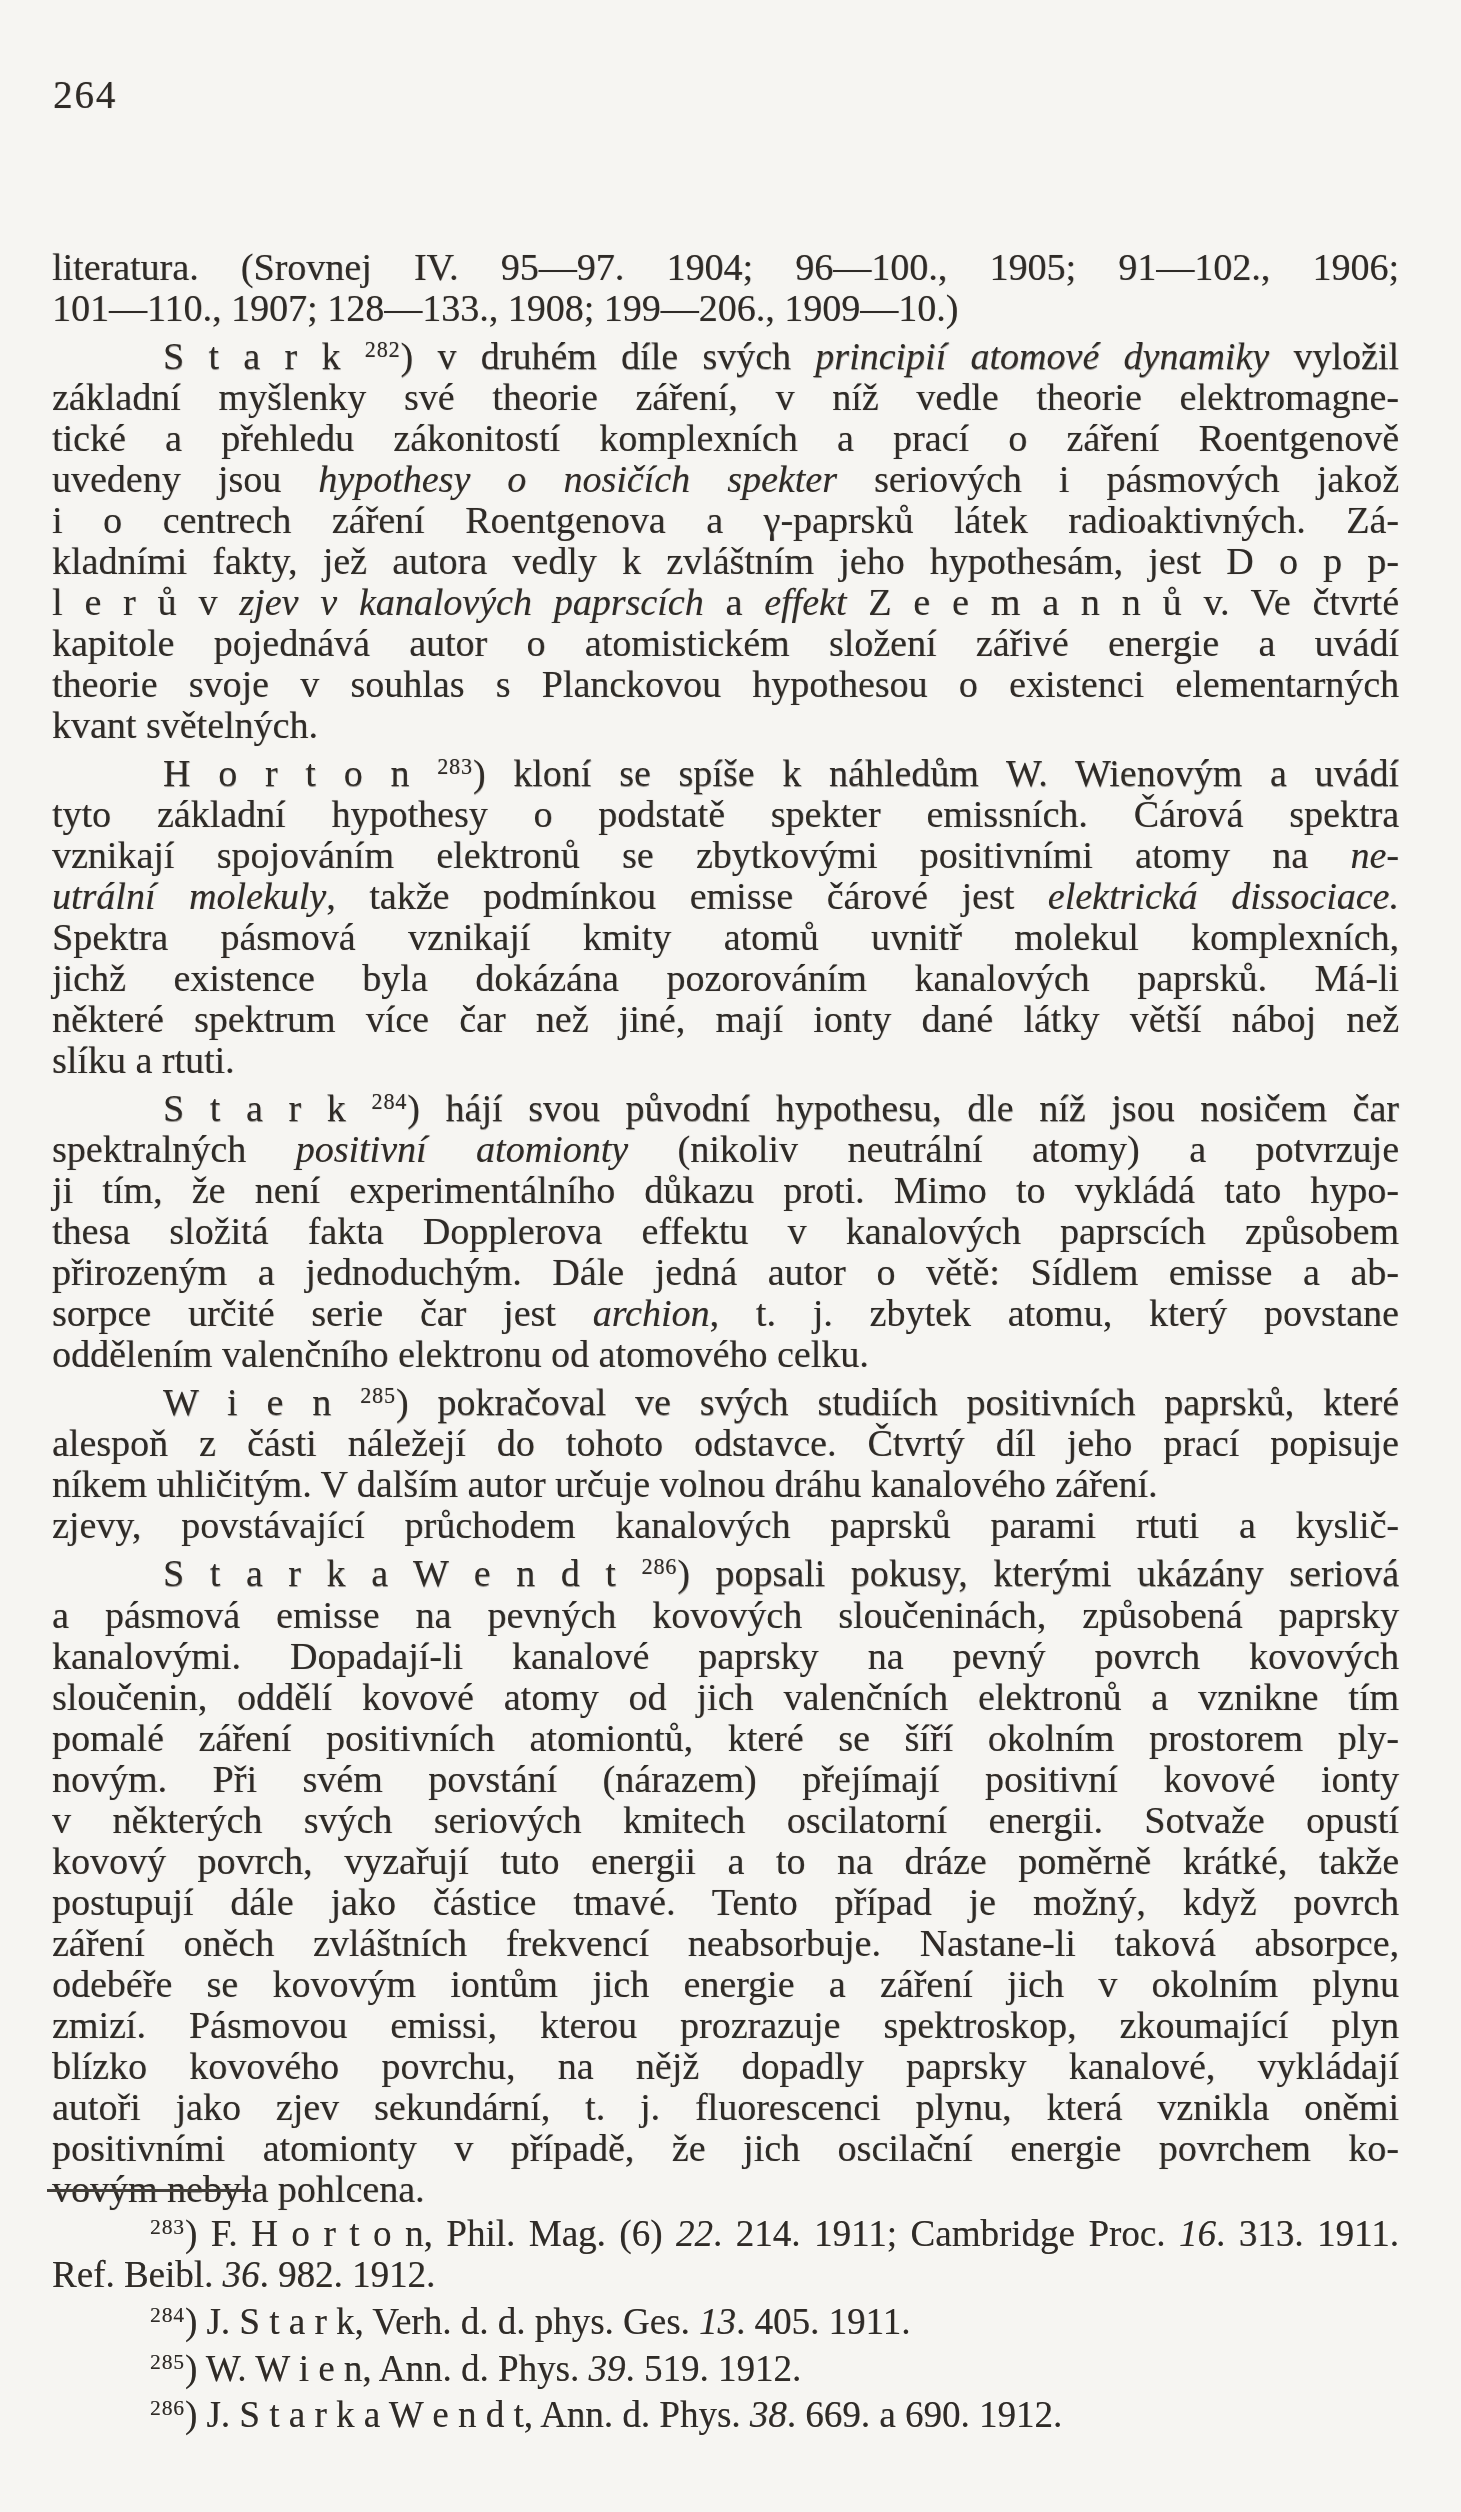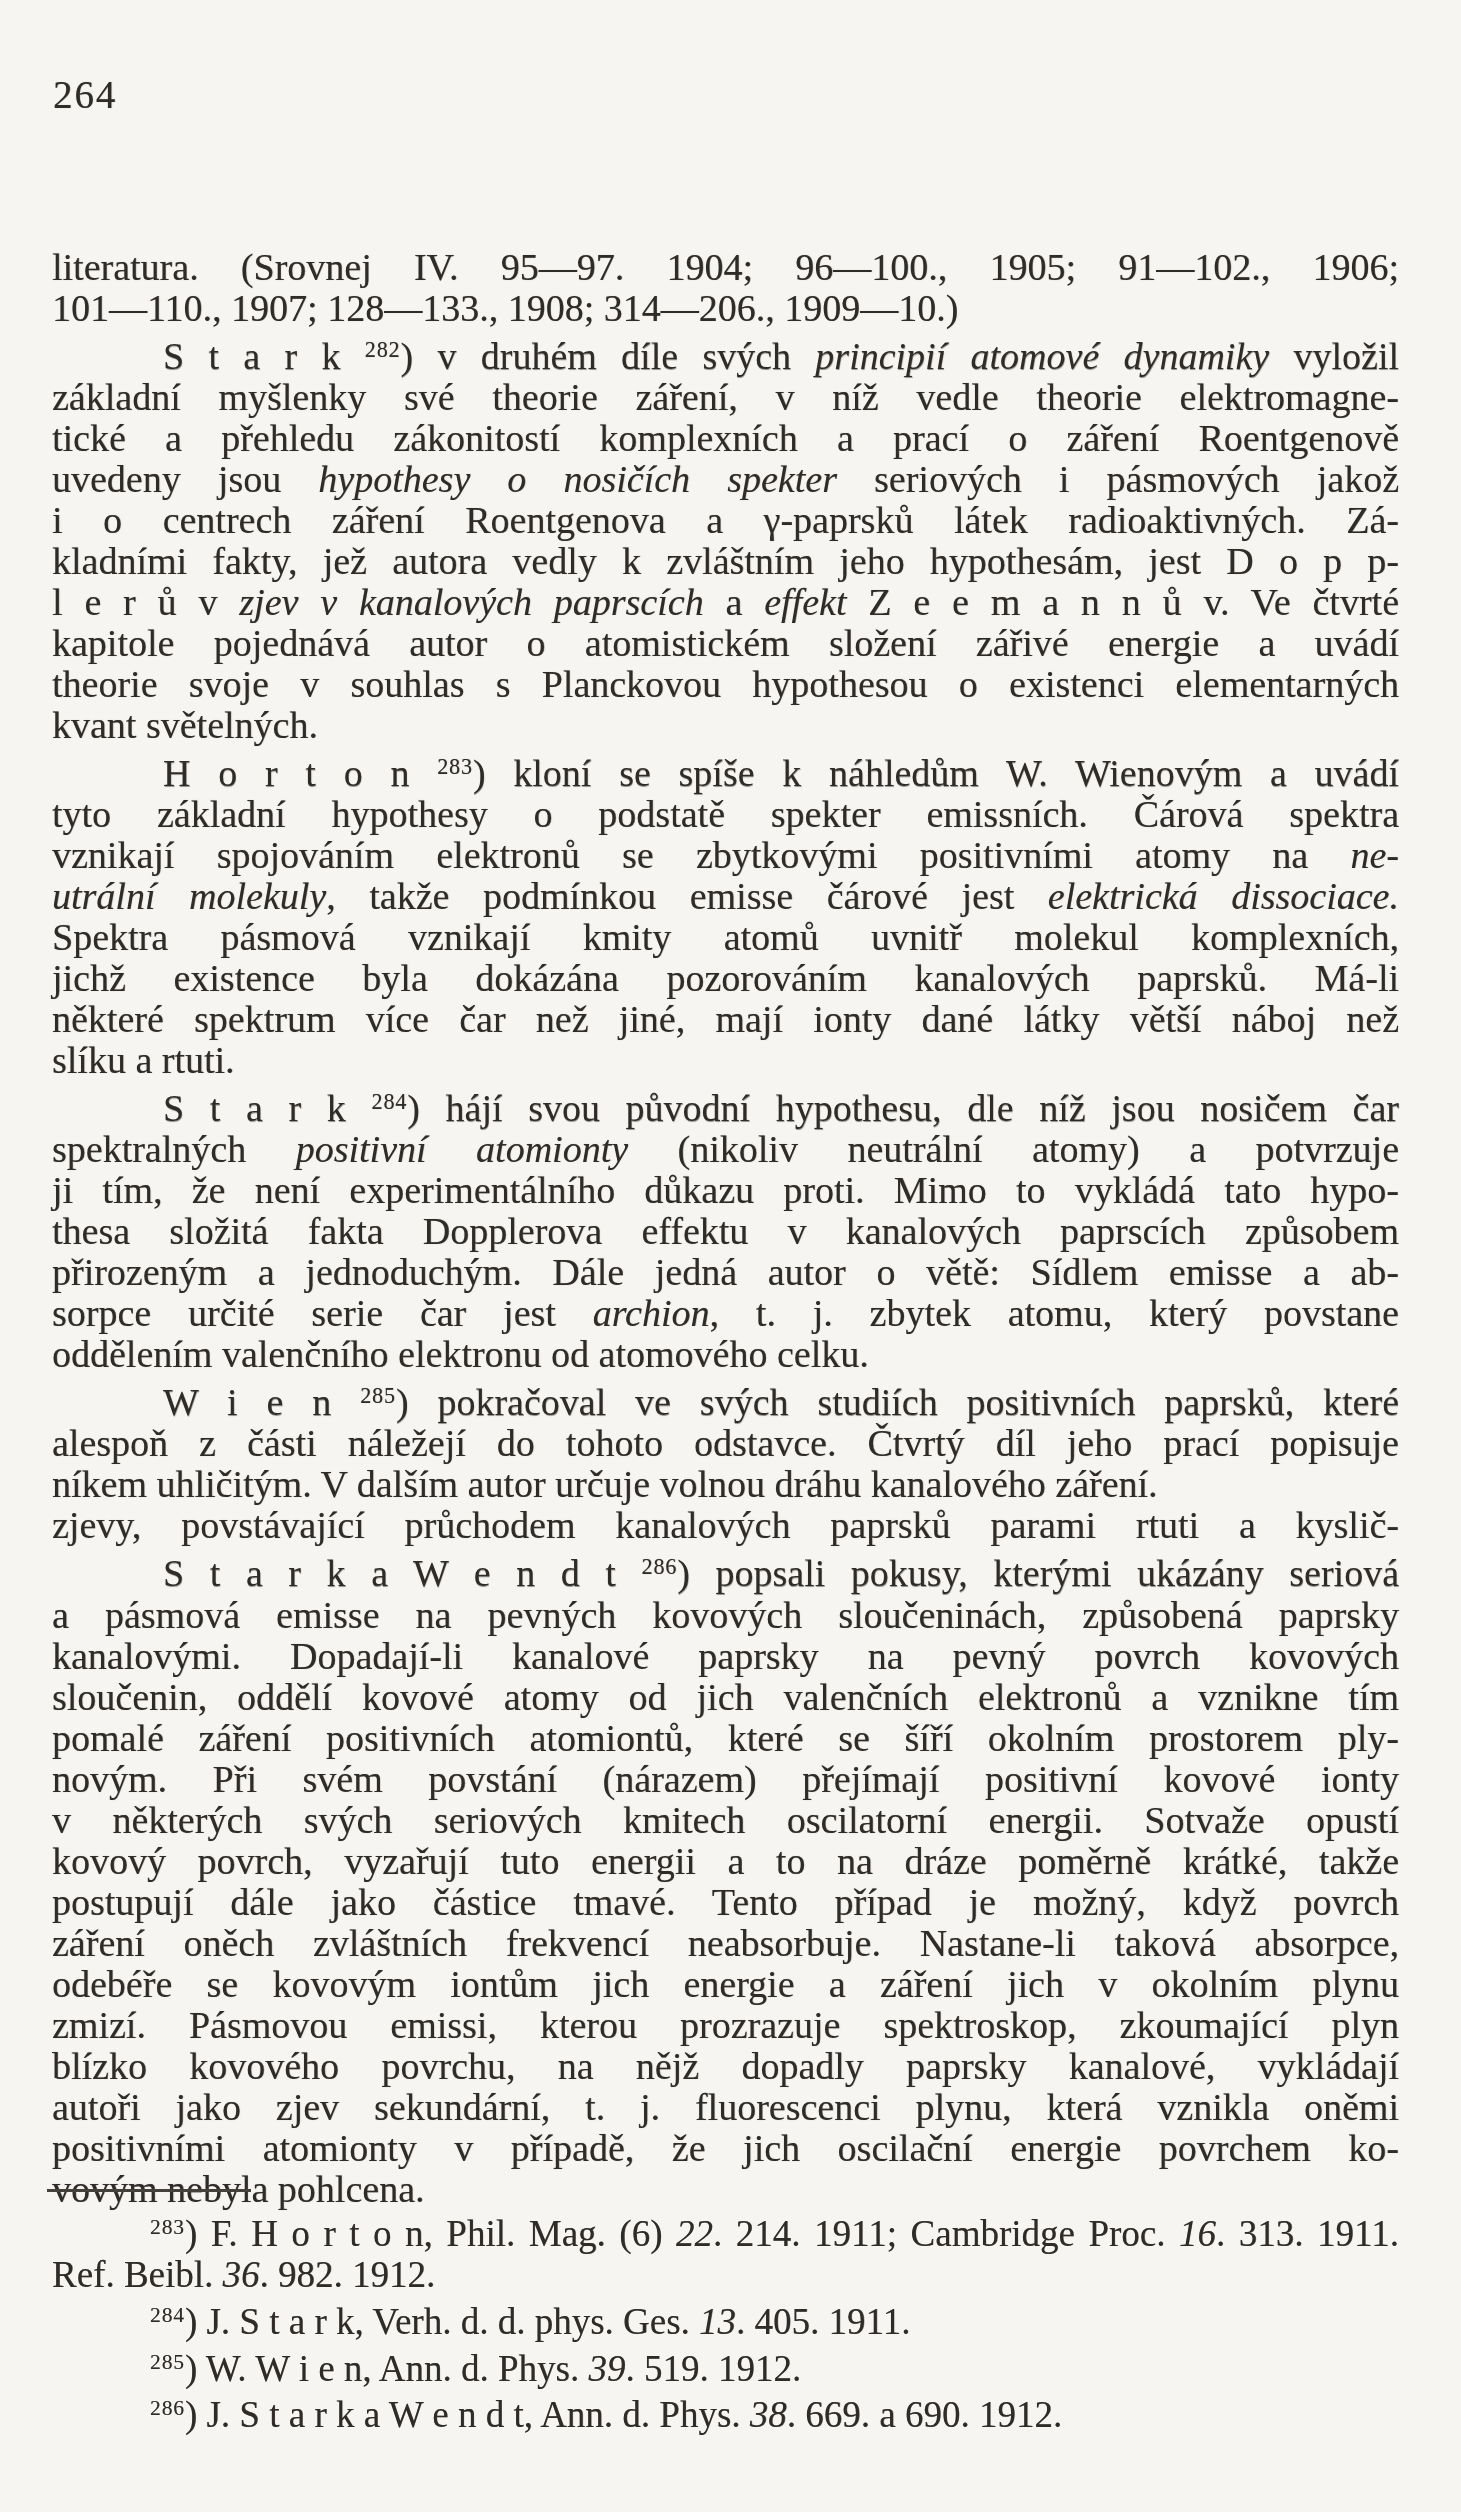--- a/index.html
+++ b/index.html
@@ -43,21 +43,21 @@
   }
 </style>
 </head>
 <body>
 
 <div class="page">
   <div class="page-number">264</div>
   <div class="flow">
       <div>
         <div class="line"><span>literatura. (Srovnej IV. 95—97. 1904; 96—100., 1905; 91—102., 1906;</span></div>
-        <div class="line last"><span>101—110., 1907; 128—133., 1908; 314—206., 1909—10.)</span></div>
+        <div class="line last"><span>101—110., 1907; 128—133., 1908; 199—206., 1909—10.)</span></div>
       </div>
       <div>
         <div class="line indent"><span>S t a r k </span><span class="sup">282</span><span>) v druhém díle svých </span><span class="it">principií atomové dynamiky</span><span> vyložil</span></div>
         <div class="line"><span>základní myšlenky své theorie záření, v níž vedle theorie elektromagne-</span></div>
         <div class="line"><span>tické a přehledu zákonitostí komplexních a prací o záření Roentgenově</span></div>
         <div class="line"><span>uvedeny jsou </span><span class="it">hypothesy o nosičích spekter</span><span> seriových i pásmových jakož</span></div>
         <div class="line"><span>i o centrech záření Roentgenova a γ-paprsků látek radioaktivných. Zá-</span></div>
         <div class="line"><span>kladními fakty, jež autora vedly k zvláštním jeho hypothesám, jest D o p p-</span></div>
         <div class="line"><span>l e r ů v </span><span class="it">zjev v kanalových paprscích</span><span> a </span><span class="it">effekt</span><span> Z e e m a n n ů v. Ve čtvrté</span></div>
         <div class="line"><span>kapitole pojednává autor o atomistickém složení zářivé energie a uvádí</span></div>

